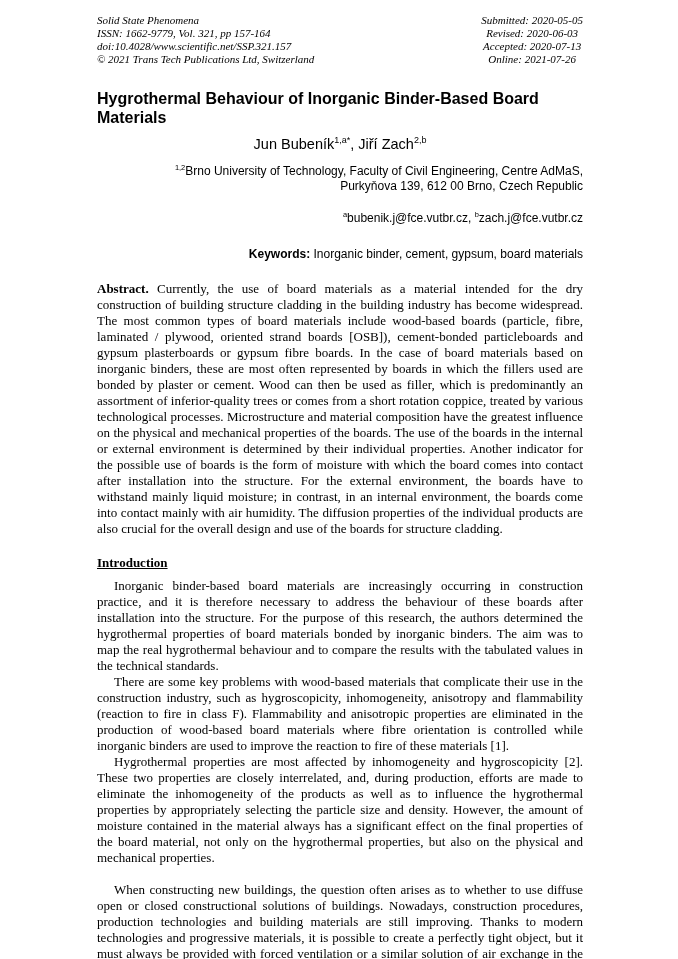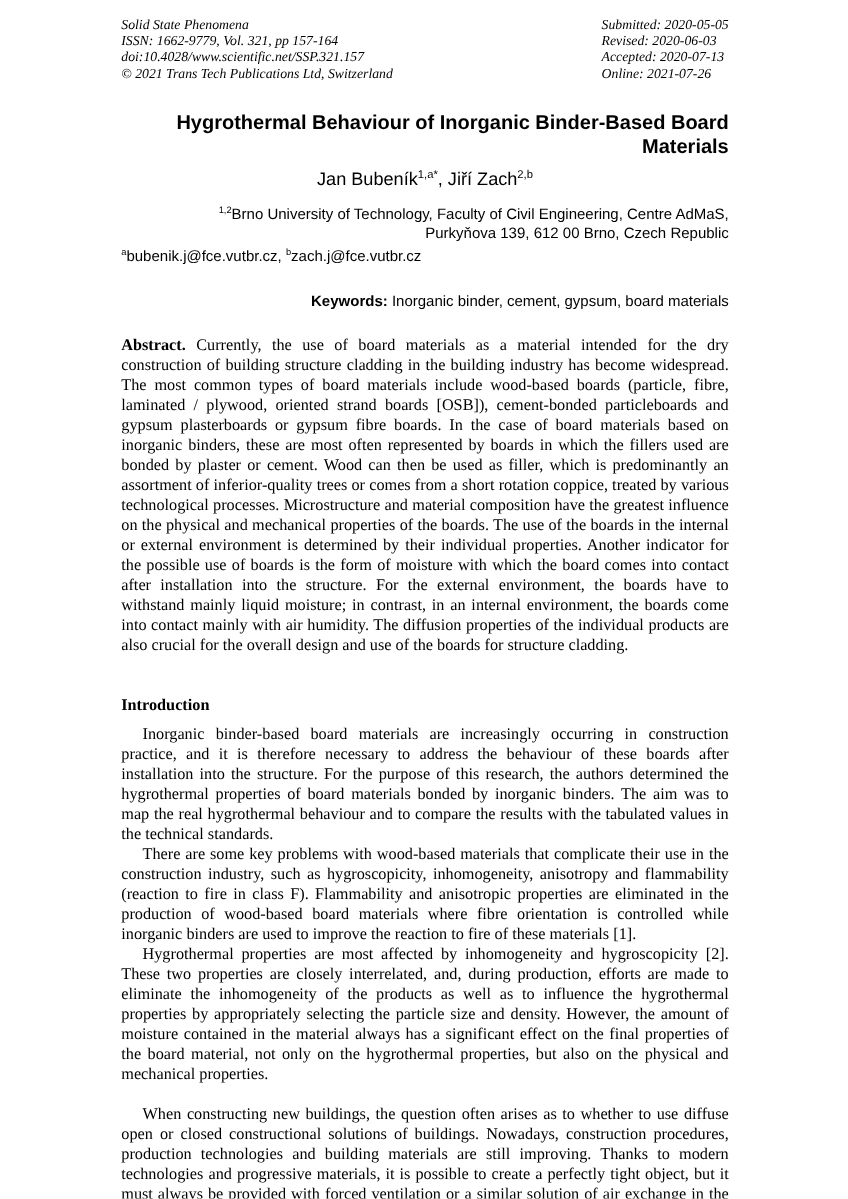--- a/index.html
+++ b/index.html
@@ -16,70 +16,71 @@
     overflow: hidden;
   }
   
   .journal-header {
     display: flex;
     justify-content: space-between;
     font-style: italic;
     font-size: 11px;
     line-height: 13px;
   }
-  .journal-header .right { text-align: left; }
+  .journal-header .right { text-align: center; }
   
   .title {
     font-family: "Liberation Sans", sans-serif;
     font-weight: bold;
     font-size: 16px;
     line-height: 19px;
-    text-align: right;
+    text-align: left;
     margin-top: 23px;
   }
   .authors {
     font-family: "Liberation Sans", sans-serif;
     font-size: 14.5px;
     text-align: center;
     margin-top: 9px;
   }
   sup { font-size: 62%; vertical-align: super; line-height: 0; }
   .affiliation {
     font-family: "Liberation Sans", sans-serif;
     font-size: 12px;
     line-height: 15px;
     text-align: right;
     margin-top: 12px;
   }
   .emails {
     font-family: "Liberation Sans", sans-serif;
     font-size: 12px;
-    text-align: left;
-    margin-top: 4px;
+    text-align: right;
+    margin-top: 17px;
   }
   .keywords {
     font-family: "Liberation Sans", sans-serif;
     font-size: 12px;
     text-align: right;
     margin-top: 22px;
   }
   .keywords b { font-weight: bold; }
   
   .abstract {
     font-size: 13px;
     line-height: 16px;
     text-align: justify;
     margin-top: 20px;
   }
   .abstract b { font-weight: bold; }
   .section-heading {
     font-size: 13px;
     font-weight: bold;
-    margin-top: 32px;
+    margin-top: 18px;
     margin-bottom: 7px;
+    text-decoration: underline;
   }
   p.body-par {
     font-size: 13px;
     line-height: 16px;
     text-align: justify;
     text-indent: 17px;
   }
   p.gap-before { margin-top: 16px; }
 </style>
 </head>
@@ -97,21 +98,21 @@
     <div class="right">
       <div>Submitted: 2020-05-05</div>
       <div>Revised: 2020-06-03</div>
       <div>Accepted: 2020-07-13</div>
       <div>Online: 2021-07-26</div>
     </div>
   </div>
 
   <h1 class="title">Hygrothermal Behaviour of Inorganic Binder-Based Board Materials</h1>
 
-  <div class="authors"><span>Jan Bubeník</span><sup>1,a*</sup><span>, </span><span>Jiří Zach</span><sup>2,b</sup></div>
+  <div class="authors"><span>Jun Bubeník</span><sup>1,a*</sup><span>, </span><span>Jiří Zach</span><sup>2,b</sup></div>
 
   <div class="affiliation">
     <div><sup>1,2</sup><span>Brno University of Technology, Faculty of Civil Engineering, Centre AdMaS,</span></div>
     <div>Purkyňova 139, 612 00 Brno, Czech Republic</div>
   </div>
 
   <div class="emails"><sup>a</sup><span>bubenik.j@fce.vutbr.cz,</span><span> </span><sup>b</sup><span>zach.j@fce.vutbr.cz</span></div>
 
   <div class="keywords"><b>Keywords:</b><span> Inorganic binder, cement, gypsum, board materials</span></div>
 

